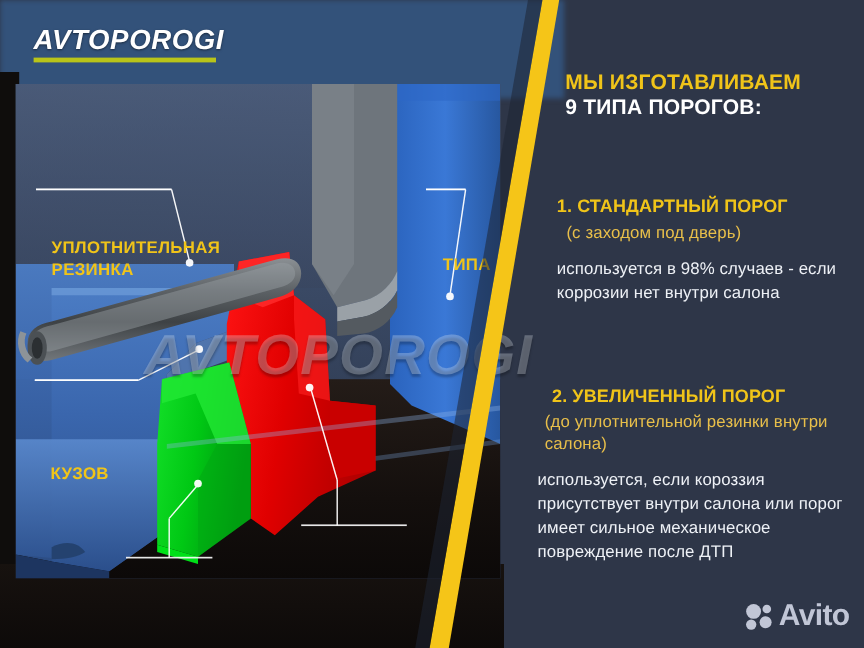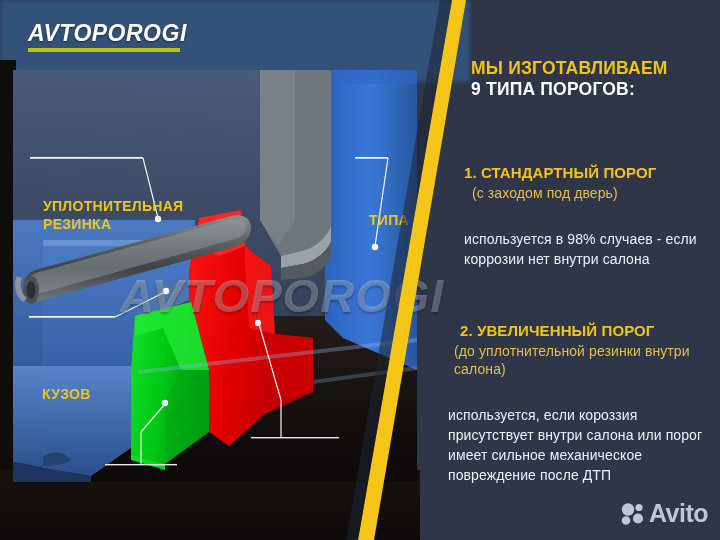--- a/index.html
+++ b/index.html
@@ -91,21 +91,21 @@
 
   .sec-title{
     color:#f0c419;font-weight:bold;font-size:15px;line-height:1.25;
     letter-spacing:.1px;
   }
   .sec-sub{
     color:#e8bf4a;font-size:14px;line-height:1.3;margin-top:1px;
     letter-spacing:.1px;
   }
   .sec-body{
-    color:#eef1f6;font-size:14px;line-height:1.42;margin-top:28px;
+    color:#eef1f6;font-size:14px;line-height:1.42;margin-top:12px;
     letter-spacing:.1px;
   }
   .sec1 .sec-title{padding-left:14px;}
   .sec1 .sec-sub{padding-left:22px;}
   .sec1 .sec-body{padding-left:14px;}
   .sec2 .sec-title{padding-left:14px;}
   .sec2 .sec-sub{padding-left:8px;}
   .sec2 .sec-body{padding-left:2px;}
 
   

